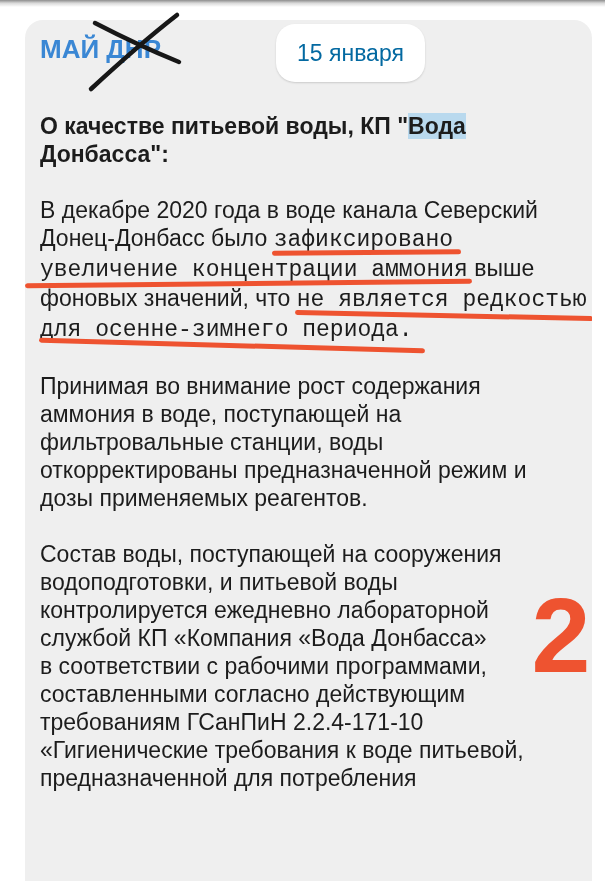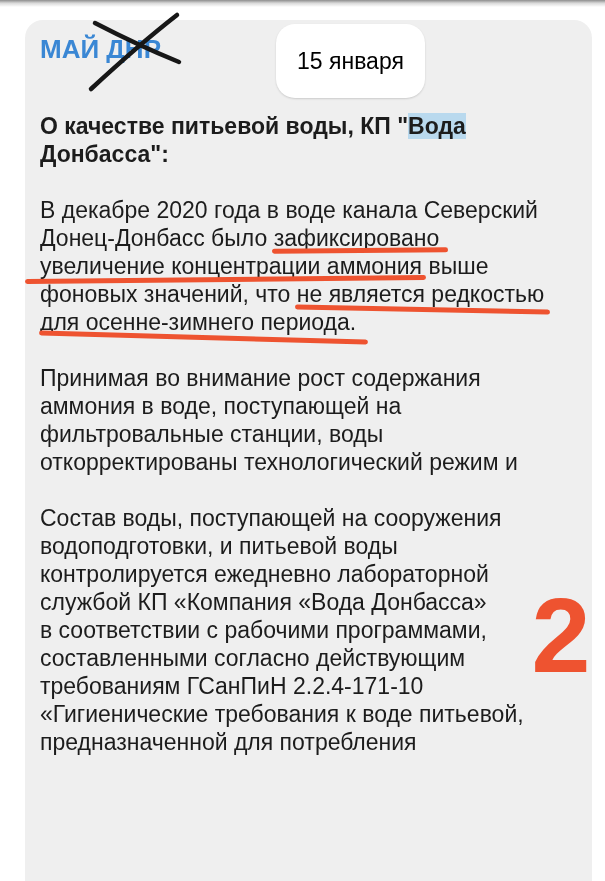--- a/index.html
+++ b/index.html
@@ -17,33 +17,33 @@
   }
   .channel{
     color:var(--blue,#3a87d4);font-weight:bold;font-size:26px;line-height:34px;
     margin:2px 0 10px 0;display:inline-block;
   }
   .msg{font-size:23px;line-height:28px;color:#1c1c1c;}
   .para{margin:0 0 28px 0;}
   .para.bold{font-weight:bold;margin-top:36px;}
   .line{white-space:nowrap;}
   .m-highlight{background:var(--highlight,#b9d9ee);}
-  .m-underline1,.m-underline2,.m-underline3,.m-underline4{position:relative;display:inline-block;}
+  .m-underline1,.m-underline2,.m-underline3,.m-underline4{position:relative;display:inline-block;font-family:Liberation Mono, monospace;}
   .m-underline1::after,.m-underline2::after,.m-underline3::after,.m-underline4::after{
     content:"";position:absolute;height:5px;background:var(--red,#ee5330);
     border-radius:4px;pointer-events:none;
   }
   .m-underline1::after{left:-2px;right:-8px;bottom:-1px;transform:rotate(-0.5deg);}
   .m-underline2::after{left:-15px;right:-4px;bottom:-2px;transform:rotate(-0.6deg);}
   .m-underline3::after{left:-2px;right:-6px;bottom:-4px;transform:rotate(1.2deg);}
   .m-underline4::after{left:-1px;right:-12px;bottom:-4px;transform:rotate(1.6deg);}
   .badge{
     position:absolute;left:276px;top:24px;height:38px;line-height:38px;
-    padding:18px 21px;background:#ffffff;border-radius:19px;
-    font-size:23px;color:#000000;box-shadow:0 1px 2px rgba(0,0,0,0.15);
+    padding:10px 21px;background:#ffffff;border-radius:19px;
+    font-size:23px;color:#0369a1;box-shadow:0 1px 2px rgba(0,0,0,0.15);
   }
   .marker2{
     position:absolute;left:516px;top:582px;width:90px;text-align:center;
     font-size:106px;line-height:1;font-weight:bold;color:var(--red,#ee5330);
   }
   .overlay{position:absolute;left:0;top:0;pointer-events:none;}
 </style>
 </head>
 <body>
 
@@ -61,21 +61,22 @@
           <div class="line"><span>В декабре 2020 года в воде канала Северский</span></div>
           <div class="line"><span>Донец-Донбасс было </span><span class="m-underline1">зафиксировано</span></div>
           <div class="line"><span class="m-underline2">увеличение концентрации аммония</span><span> выше</span></div>
           <div class="line"><span>фоновых значений, что </span><span class="m-underline3">не является редкостью</span></div>
           <div class="line"><span class="m-underline4">для осенне-зимнего периода.</span></div>
         </div>
         <div class="para">
           <div class="line"><span>Принимая во внимание рост содержания</span></div>
           <div class="line"><span>аммония в воде, поступающей на</span></div>
           <div class="line"><span>фильтровальные станции, воды</span></div>
-          <div class="line"><span>откорректированы технологический режим и</span></div>
+          <div class="line"><span>откорректированы предназначенной режим и</span></div>
+          <div class="line"><span>дозы применяемых реагентов.</span></div>
         </div>
         <div class="para">
           <div class="line"><span>Состав воды, поступающей на сооружения</span></div>
           <div class="line"><span>водоподготовки, и питьевой воды</span></div>
           <div class="line"><span>контролируется ежедневно лабораторной</span></div>
           <div class="line"><span>службой КП «Компания «Вода Донбасса»</span></div>
           <div class="line"><span>в соответствии с рабочими программами,</span></div>
           <div class="line"><span>составленными согласно действующим</span></div>
           <div class="line"><span>требованиям ГСанПиН 2.2.4-171-10</span></div>
           <div class="line"><span>«Гигиенические требования к воде питьевой,</span></div>

